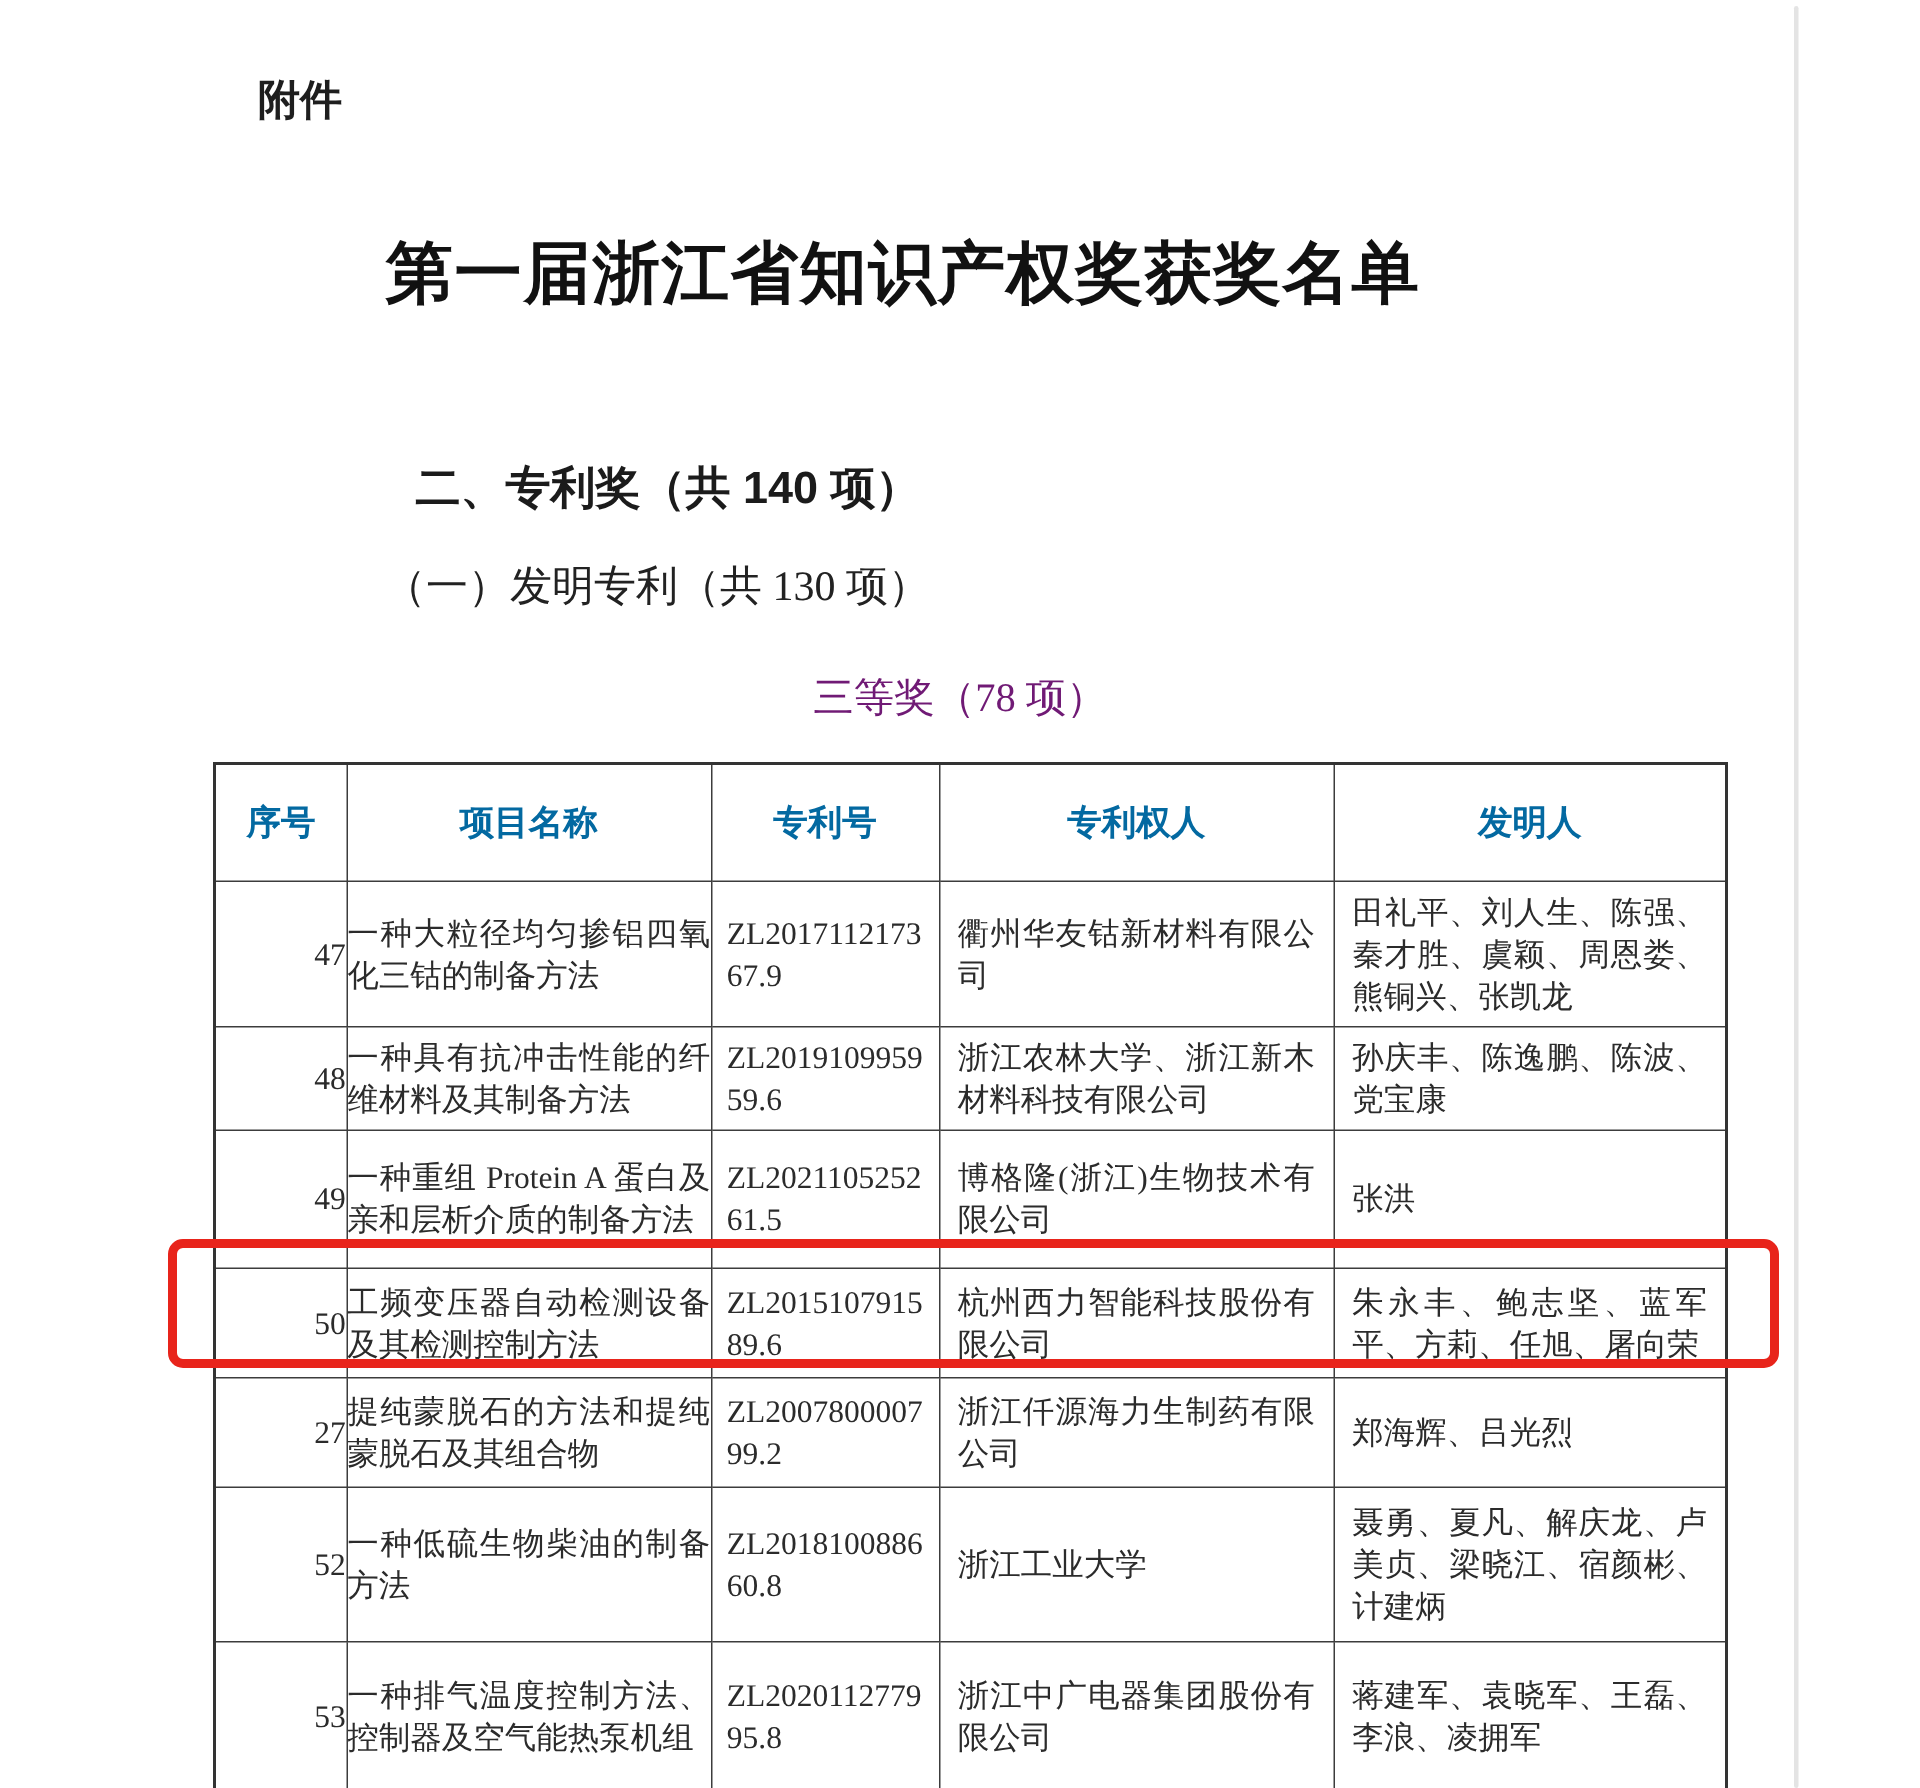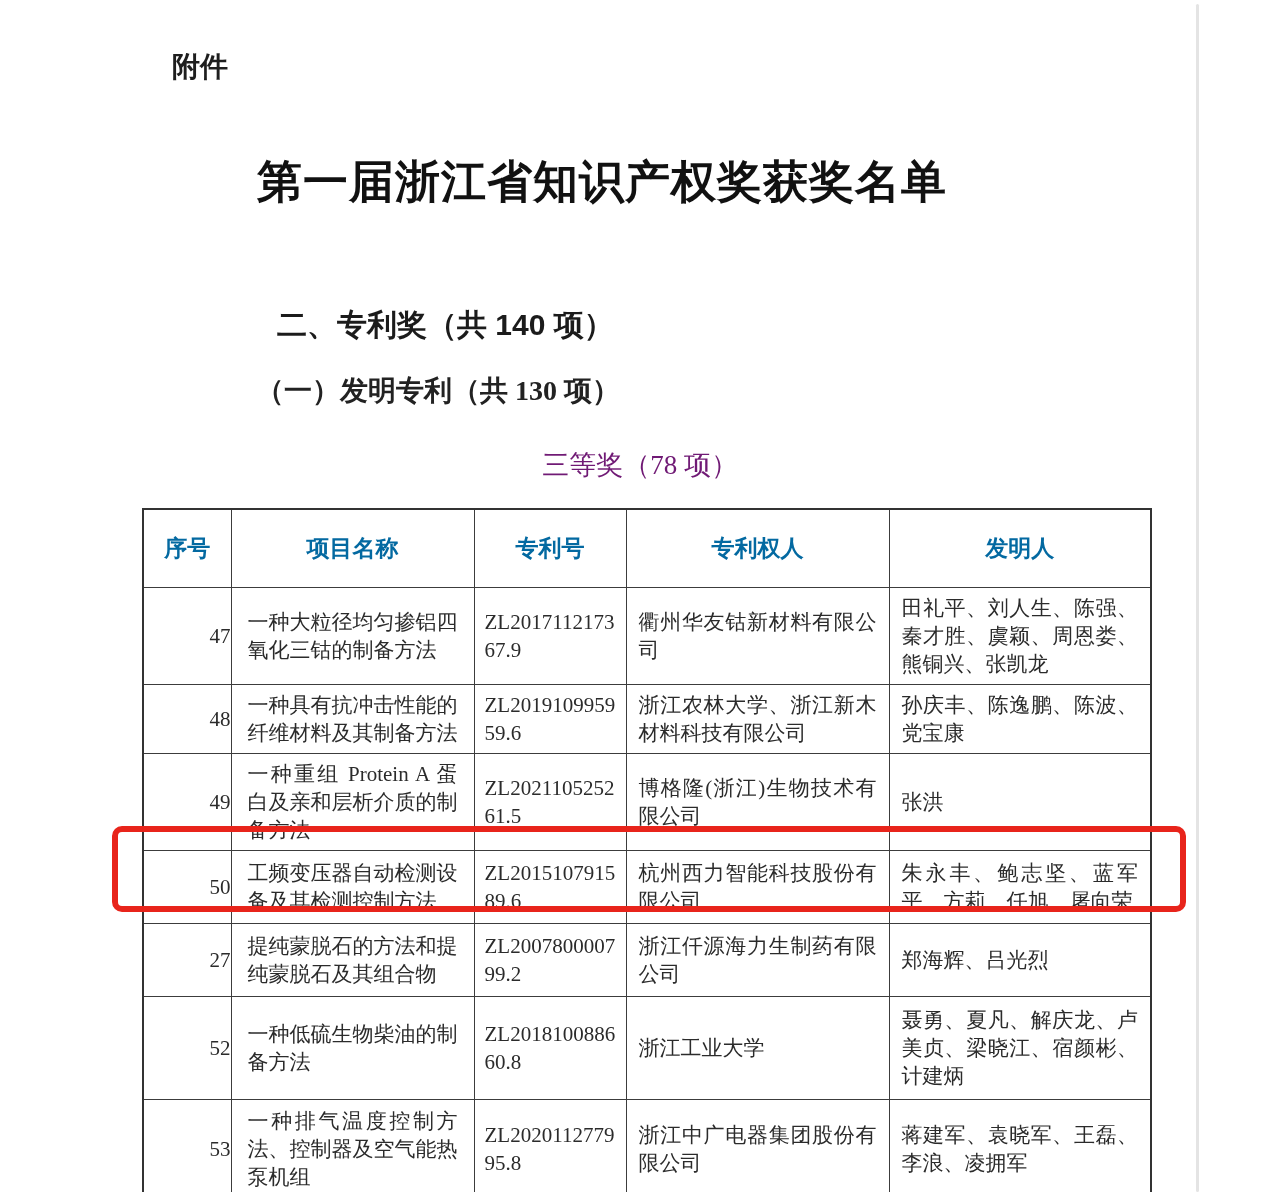--- a/index.html
+++ b/index.html
@@ -25,21 +25,21 @@
     letter-spacing: 1px;
   }
   .section {
     position: absolute; left: 248px; top: 305px;
     font-family: "Liberation Sans", "DejaVu Sans", sans-serif;
     font-size: 30px; font-weight: 700; color: #1b1b1b; margin-left: 29px;
   }
   .subsection {
     position: absolute; left: 256px; top: 372px;
     font-family: "Liberation Serif", "DejaVu Serif", serif;
-    font-size: 28px; font-weight: 700; color: #222;
+    font-size: 28px; font-weight: 400; color: #222;
   }
   .prize {
     position: absolute; left: 76px; right: 0; top: 447px;
     text-align: center;
     font-family: "Liberation Serif", "DejaVu Serif", serif;
     font-size: 27px; color: #701a75;
   }
 
   table.award {
     position: absolute; left: 142px; top: 508px;
@@ -54,21 +54,21 @@
     font-size: 21px;
     line-height: 28px;
     color: #2b2b2b;
   }
   table.award th {
     font-family: "Liberation Sans", "DejaVu Sans", sans-serif;
     font-weight: 700; font-size: 23px; color: #0369a1;
     text-align: center;
   }
   td.c-no { text-align: right; font-family: "Liberation Serif", serif; font-size: 22px; }
-  td.c-project { text-align: justify; padding: 6px 16px; }
+  td.c-project { text-align: justify; padding: 6px 0; }
   td.c-patent { padding: 6px 10px; word-break: break-all; font-size: 21px; }
   td.c-patentee { text-align: justify; padding: 2px 12px; }
   td.c-inventors { text-align: justify; padding: 6px 12px; }
 
   .highlight-box {
     position: absolute;
     left: 112px; top: 826px;
     width: 1074px; height: 86px;
     border: 6px solid #e8241b;
     border-radius: 10px;

